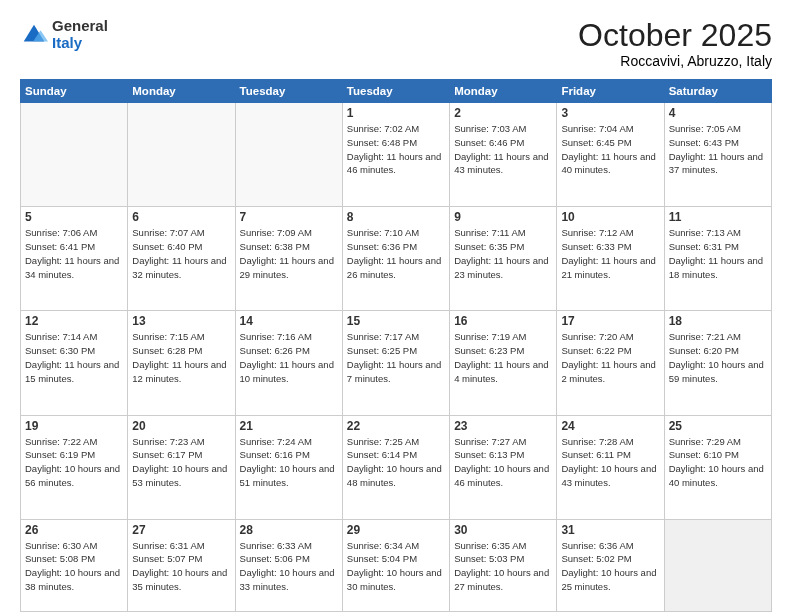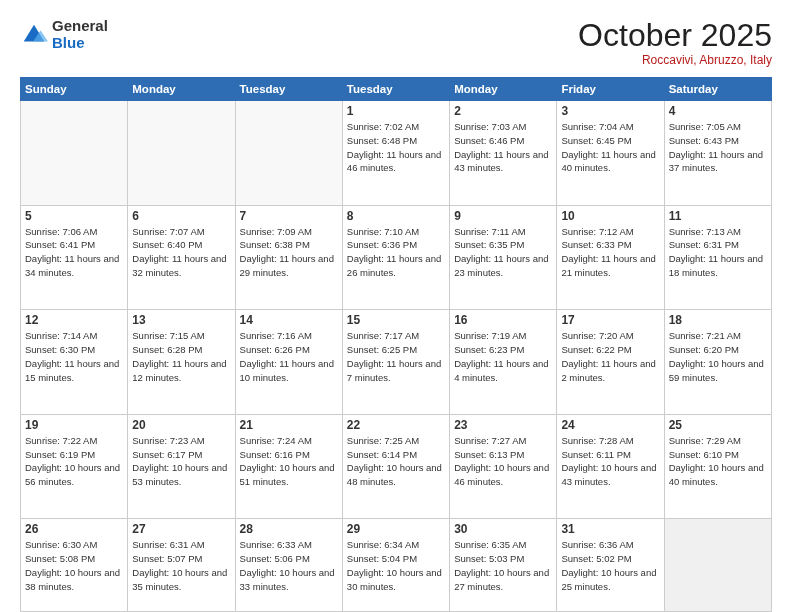--- a/index.html
+++ b/index.html
@@ -50,22 +50,22 @@
     .title-block {
       text-align: right;
     }
     .month-title {
       font-size: 32px;
       font-weight: normal;
       color: #222;
       line-height: 1.1;
     }
     .location {
-      font-size: 12px;
-      color: #b91c1c;
+      font-size: 14px;
+      color: #000000;
     }
     .calendar {
       flex: 1;
       border: 1px solid #ccc;
       border-collapse: collapse;
       width: 100%;
       table-layout: fixed;
     }
     .calendar th {
       background-color: #2e6db4;
@@ -110,21 +110,21 @@
 
 <div class="page">
   <div class="header">
     <div class="logo">
       <svg class="logo-icon" viewBox="0 0 30 30">
         <polygon points="15,4 26,22 4,22" fill="#1a6bc4"></polygon>
         <polygon points="22,10 30,22 14,22" fill="#5aaff0" opacity="0.7"></polygon>
       </svg>
       <div class="logo-text">
         <span class="logo-general">General</span>
-        <span class="logo-blue">Blue</span>
+        <span class="logo-blue">Italy</span>
       </div>
     </div>
     <div class="title-block">
       <div class="month-title">October 2025</div>
       <div class="location">Roccavivi, Abruzzo, Italy</div>
     </div>
   </div>
 
   <table class="calendar">
     <thead>

